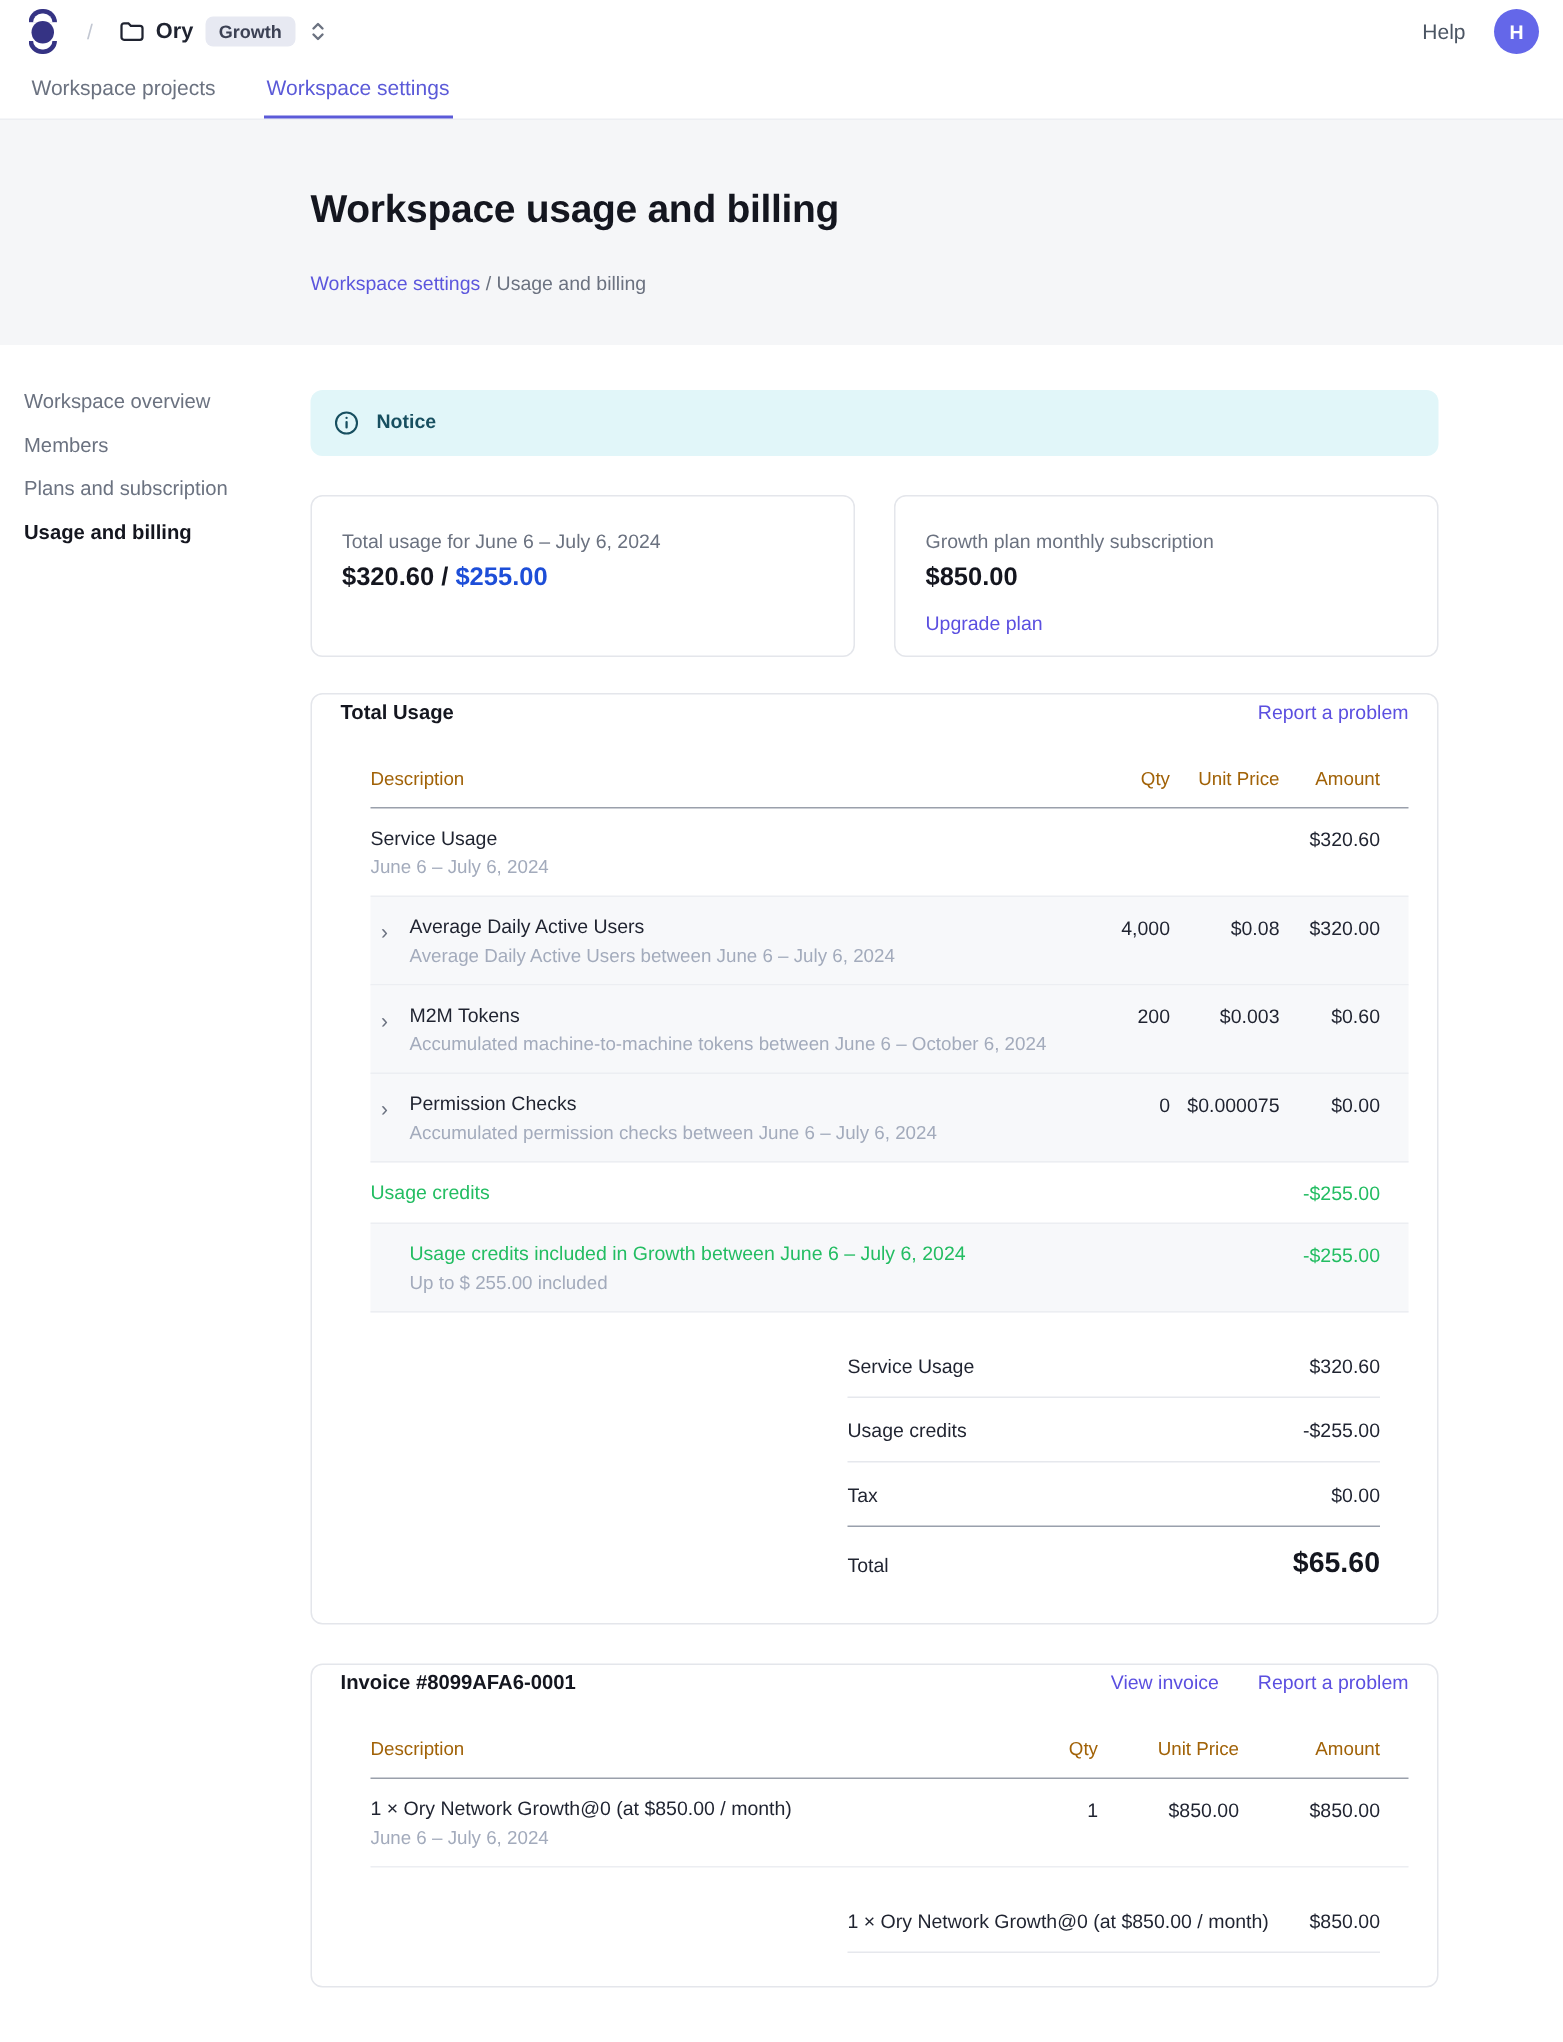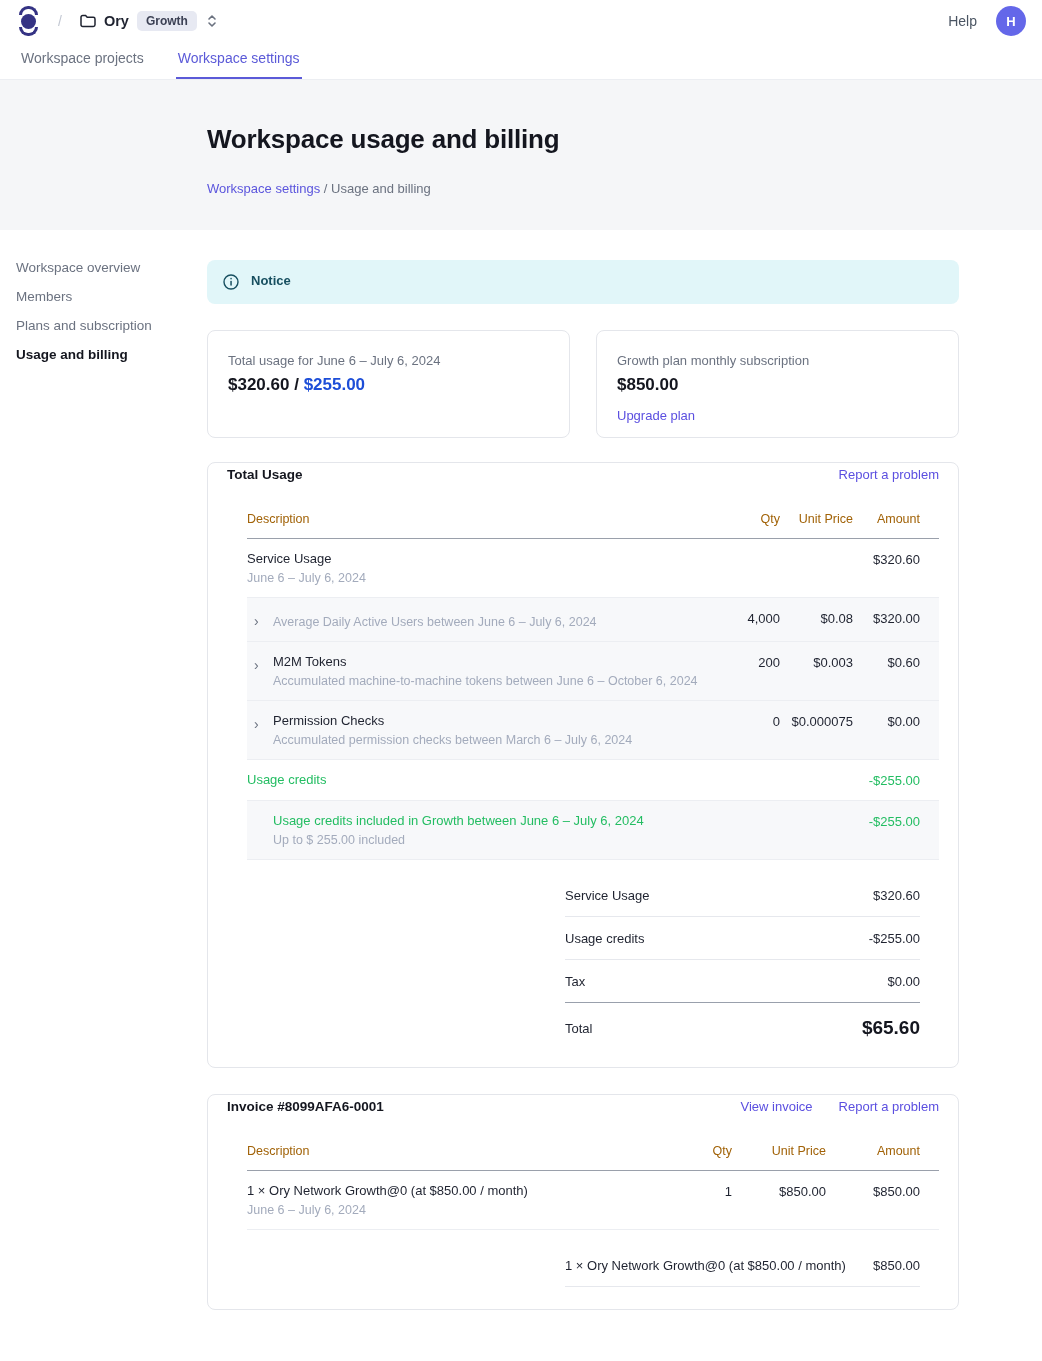--- a/index.html
+++ b/index.html
@@ -194,20 +194,21 @@
             <div class="sub">June 6 – July 6, 2024</div>
           </span>
           <span class="num c-qty"></span>
           <span class="num c-unit"></span>
           <span class="num c-amt">$320.60</span>
         </div>
 
         <div class="trow drow gray">
           <span class="chev">›</span>
           <span class="c-desc" style="flex:1;">
+            <div class="title">Average Daily Active Users</div>
             <div class="sub">Average Daily Active Users between June 6 – July 6, 2024</div>
           </span>
           <span class="num c-qty">4,000</span>
           <span class="num c-unit">$0.08</span>
           <span class="num c-amt">$320.00</span>
         </div>
 
         <div class="trow drow gray">
           <span class="chev">›</span>
           <span class="c-desc" style="flex:1;">
@@ -216,21 +217,21 @@
           </span>
           <span class="num c-qty">200</span>
           <span class="num c-unit">$0.003</span>
           <span class="num c-amt">$0.60</span>
         </div>
 
         <div class="trow drow gray">
           <span class="chev">›</span>
           <span class="c-desc" style="flex:1;">
             <div class="title">Permission Checks</div>
-            <div class="sub">Accumulated permission checks between March 6 – July 6, 2024</div>
+            <div class="sub">Accumulated permission checks between June 6 – July 6, 2024</div>
           </span>
           <span class="num c-qty">0</span>
           <span class="num c-unit">$0.000075</span>
           <span class="num c-amt">$0.00</span>
         </div>
 
         <div class="trow drow credit">
           <span class="c-desc">
             <div class="title">Usage credits</div>
           </span>

